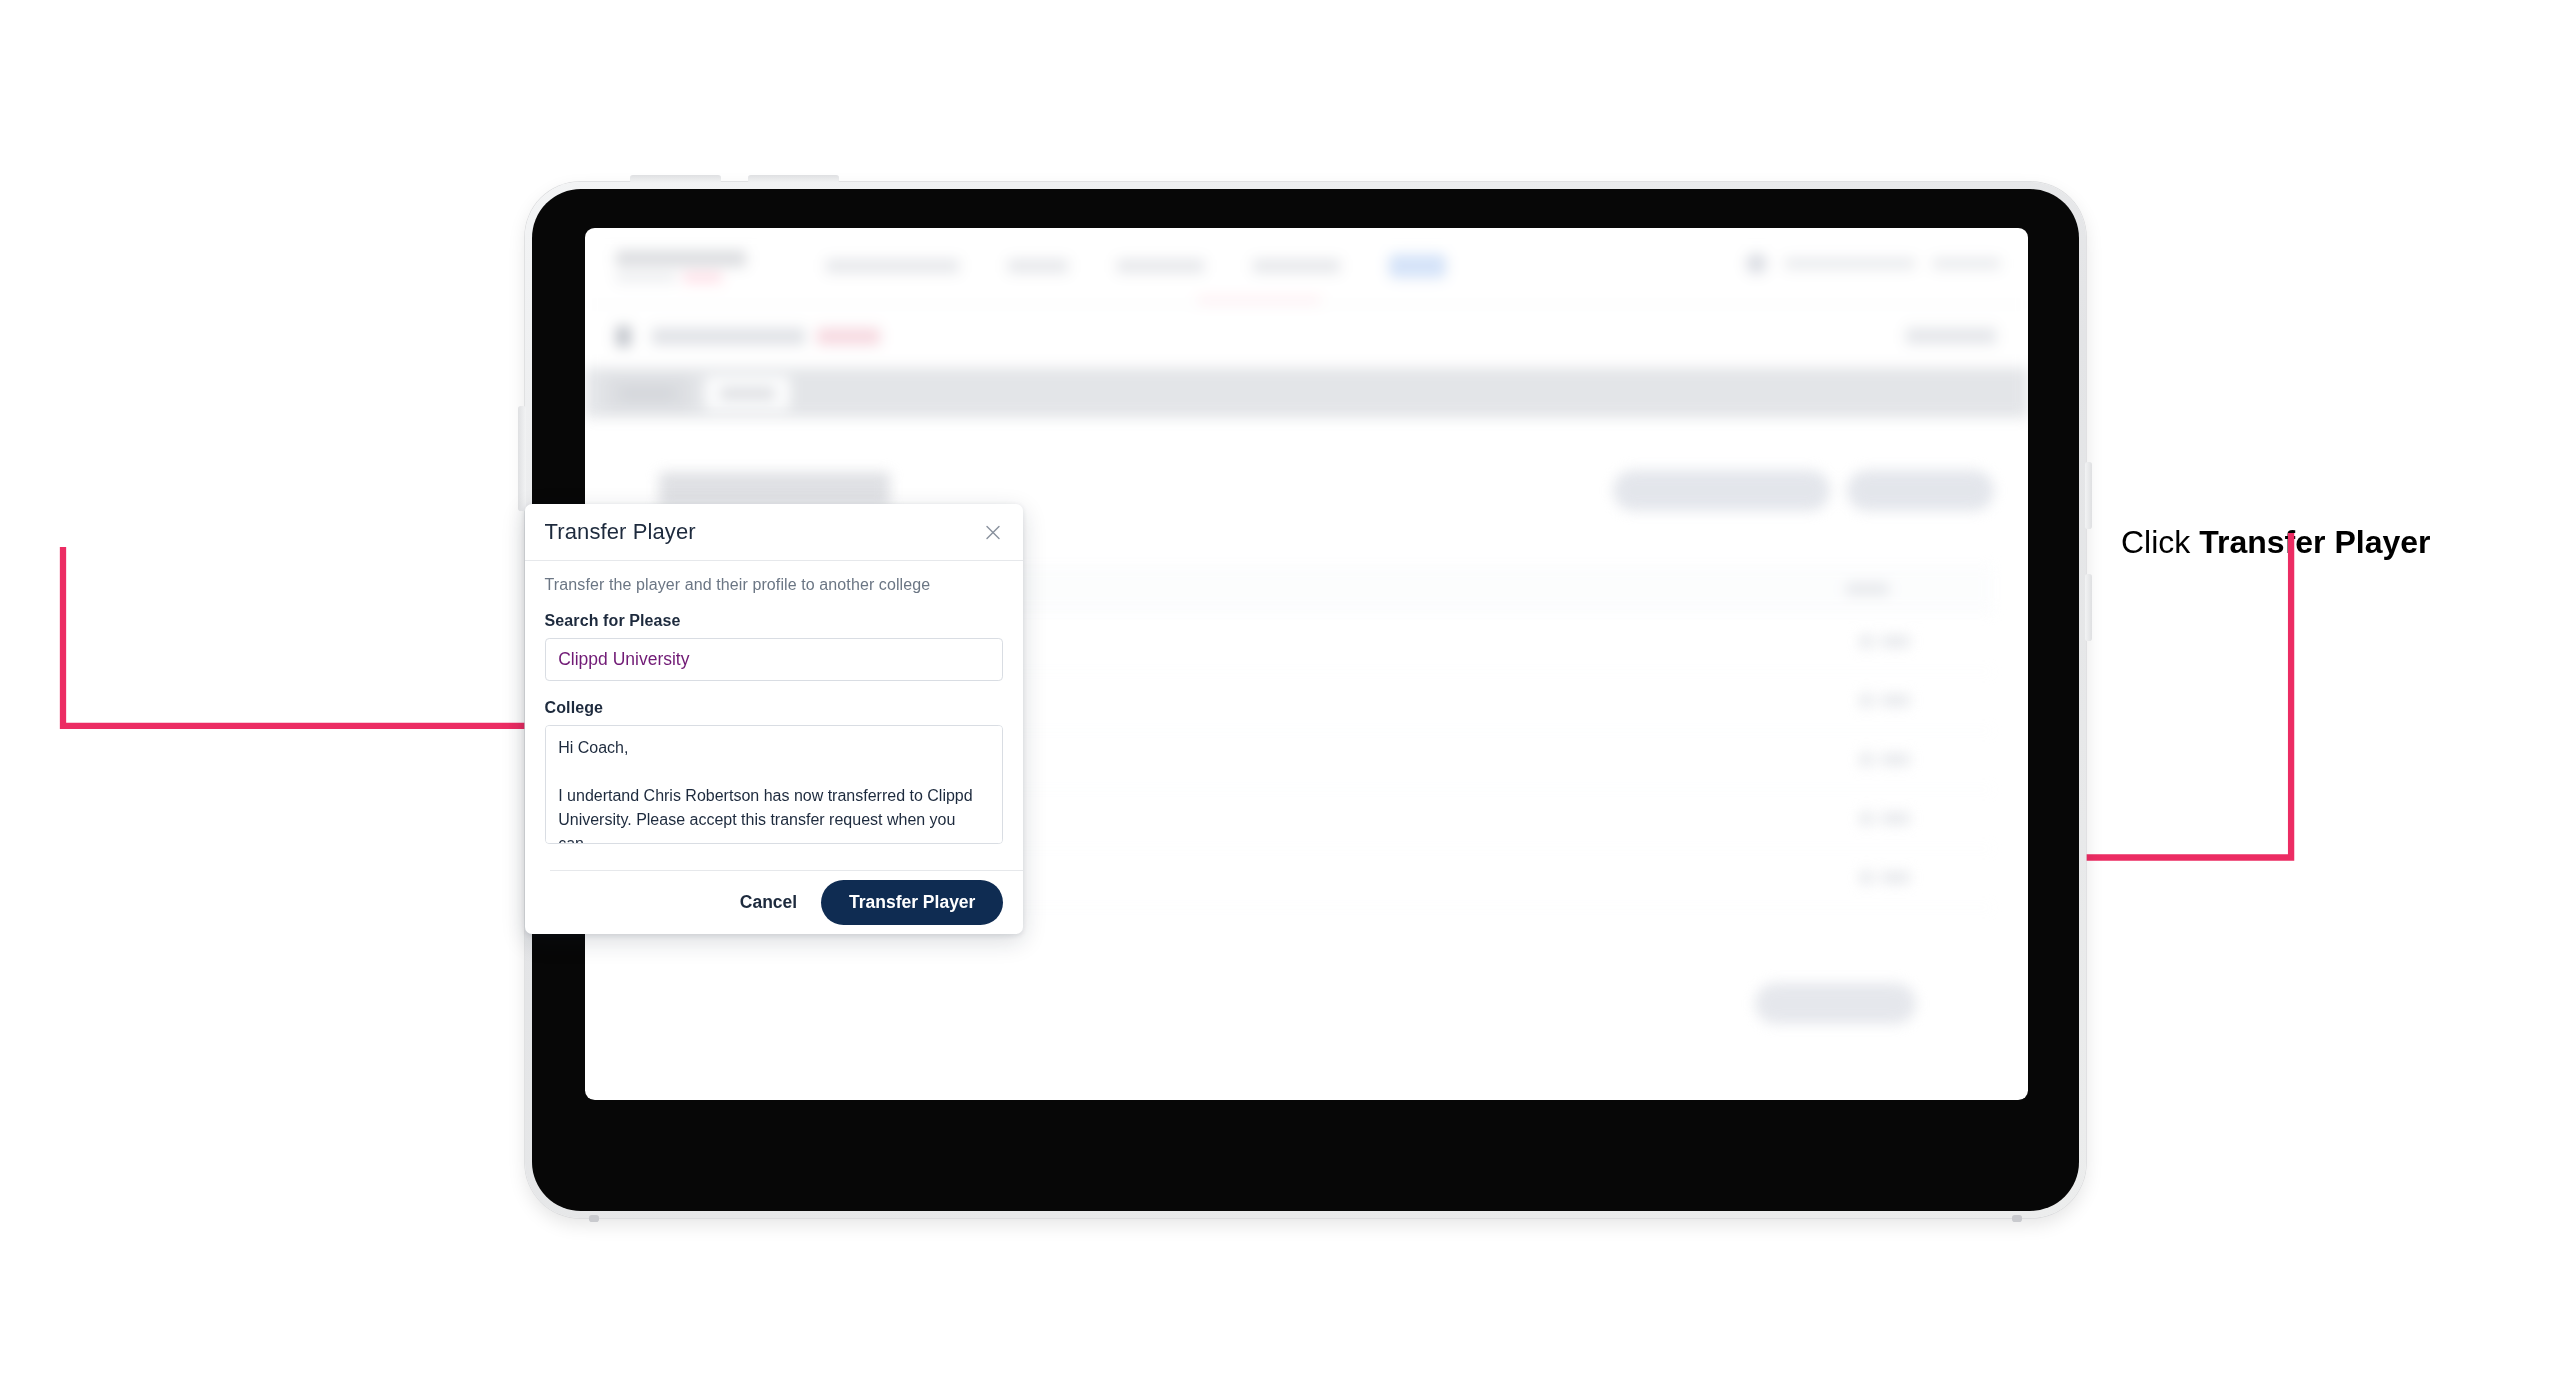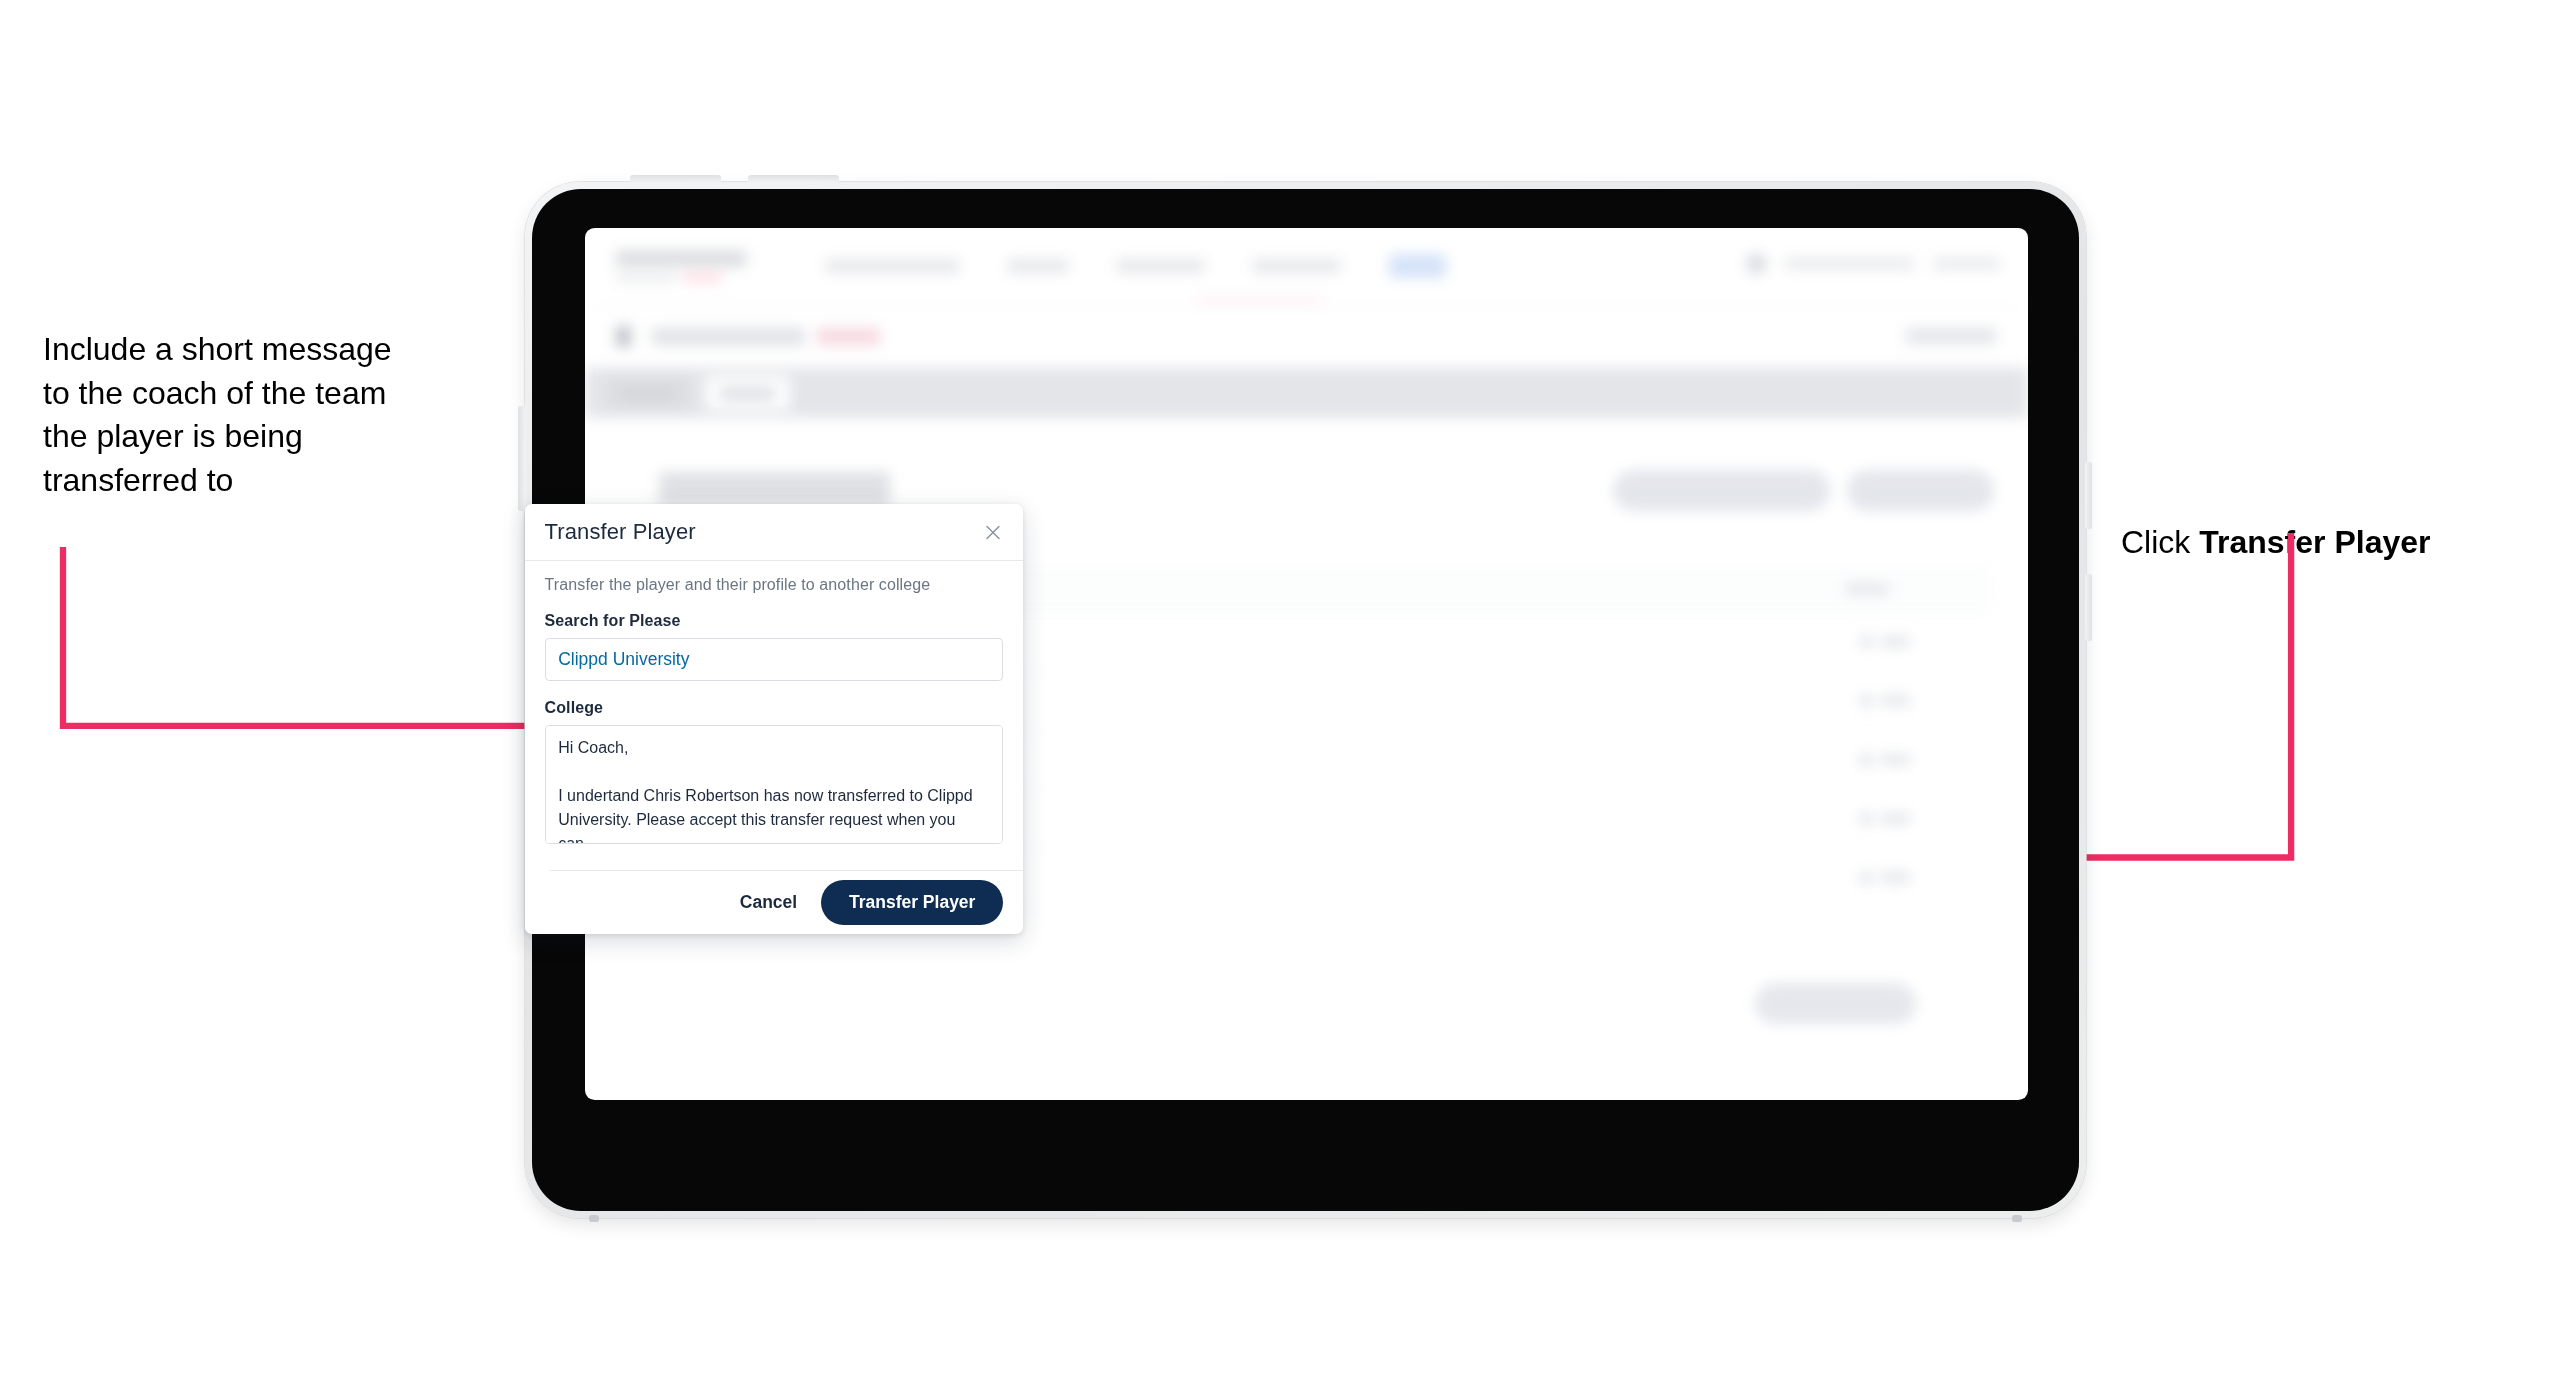--- a/index.html
+++ b/index.html
@@ -171,21 +171,21 @@
   }
   .field-label {
     font-size: 16px; color: #1d2a3d; font-weight: bold;
     margin-bottom: 7.7px; letter-spacing: 0.1px;
   }
   #college-input {
     width: 100%; height: 43px;
     border: 0.7px solid #d9dde3; border-radius: 4.2px;
     background: #fff;
     font-family: "Liberation Sans", sans-serif;
-    font-size: 17.5px; color: #0369a1;
+    font-size: 17.5px; color: #701a75;
     padding: 0 12.6px;
     outline: none;
   }
   .field-gap { height: 18px; }
   #message-input {
     width: 100%; height: 119px;
     border: 0.7px solid #d9dde3; border-radius: 4.2px;
     background: #fff;
     font-family: "Liberation Sans", sans-serif;
     font-size: 16px; color: #1d2a3d;
@@ -213,24 +213,20 @@
     font-size: 17.5px; font-weight: bold;
     padding: 12px 28px;
     cursor: pointer;
   }
 </style>
 </head>
 <body>
 
 <div id="root">
 
-  <div class="anno-text" id="anno-left-2">Include a short message
-to the coach of the team
-the player is being
-transferred to</div>
 
   <div class="anno-text" id="anno-right-1">
     <span>Click </span><span class="anno-strong">Transfer Player</span>
   </div>
 
   <svg class="arrow-svg" id="arrow-left-svg" width="1001" height="210" viewBox="0 0 1430 300">
     <path d="M 10 6 L 10 257 L 1388 257" fill="none" stroke="#ec2c63" stroke-width="9" stroke-linecap="square" stroke-linejoin="miter"></path>
     <path d="M 1372 230 L 1406 257 L 1372 284" fill="none" stroke="#ec2c63" stroke-width="9" stroke-linecap="round" stroke-linejoin="round"></path>
   </svg>
 

